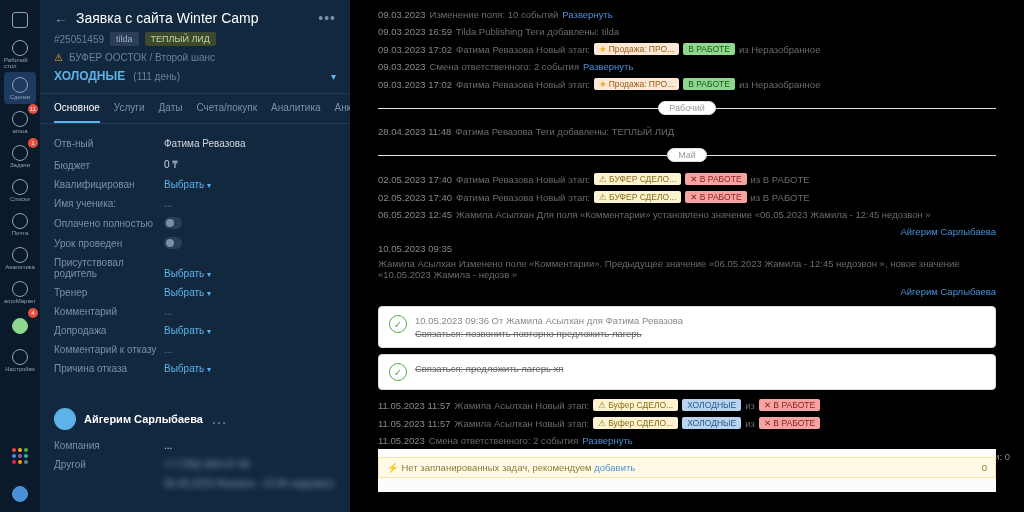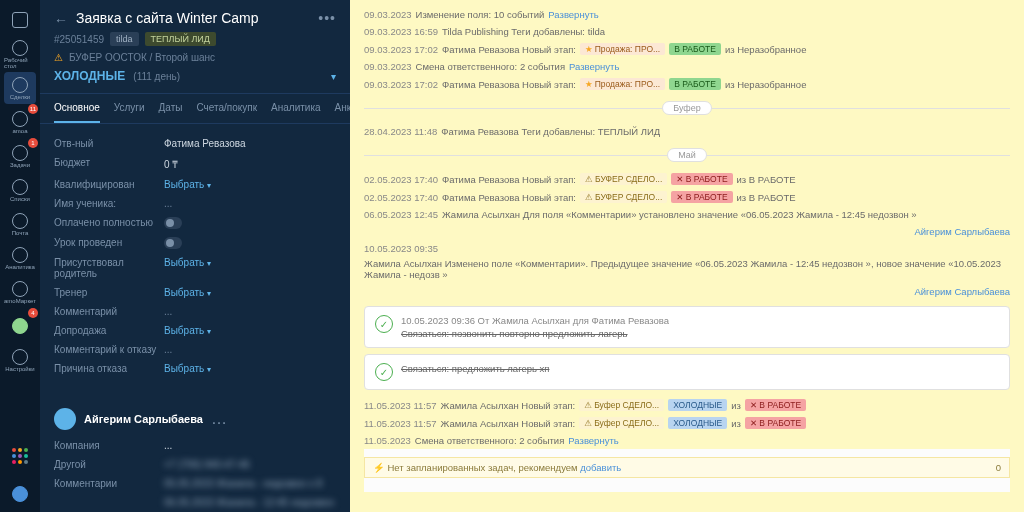--- a/index.html
+++ b/index.html
@@ -28,32 +28,32 @@
 .p-status{display:flex;align-items:center;gap:6px;margin-bottom:6px;font-size:10px;color:#6b8099}
 .warn{color:#f5a623}
 .p-stage{display:flex;align-items:center;gap:8px}
 .p-stage-name{color:#5db3e8;font-size:12px;font-weight:600}
 .p-stage-days{color:#6b8099;font-size:10px}
 .p-stage-arrow{color:#5db3e8;margin-left:auto;font-size:10px}
 .p-tabs{display:flex;gap:14px;padding:0 14px;border-bottom:1px solid #1e3a5f;font-size:10px}
 .p-tab{color:#7a90a8;padding:8px 0;cursor:pointer;white-space:nowrap}
 .p-tab.active{color:#fff;border-bottom:2px solid #5db3e8}
 .p-body{padding:10px 14px}
-.p-row{display:flex;padding:4px 0;font-size:10px;align-items:flex-start}
+.p-row{display:flex;padding:4px 0;font-size:10px;align-items:flex-end}
 .p-label{width:110px;color:#7a90a8}
 .p-value{color:#cdd7e0;flex:1}
 .p-value.link{color:#5db3e8;cursor:pointer}
 .p-value.dot{color:#6b8099}
 .p-toggle{width:18px;height:12px;background:#2a3f57;border-radius:6px;position:relative}
 .p-toggle::after{content:"";width:8px;height:8px;background:#7a90a8;border-radius:50%;position:absolute;top:2px;left:2px}
 .p-section{display:flex;align-items:center;gap:8px;padding:10px 0 6px;margin-top:10px}
 .p-avatar{width:22px;height:22px;border-radius:50%;background:#5db3e8}
 .p-section-name{color:#fff;font-size:11px;font-weight:600}
 .p-blur{filter:blur(3px);color:#8fa3b8}
-.main{flex:1;background:#fef9c3;overflow-y:auto;padding:6px 14px 0;position:relative}
+.main{flex:1;background:#000000;overflow-y:auto;padding:6px 28px 0;position:relative}
 .evt{font-size:9.5px;color:#6b6b6b;padding:3px 0;display:flex;align-items:center;gap:4px;flex-wrap:wrap}
 .evt .ts{color:#888}
 .evt .link{color:#4a90d9;cursor:pointer}
 .chip{font-size:8.5px;padding:1px 5px;border-radius:2px;display:inline-flex;align-items:center;gap:2px}
 .chip.yellow{background:#fdf3d0;color:#8a6d1a}
 .chip.orange{background:#fce8d4;color:#9a5a1a}
 .chip.green{background:#8fd68f;color:#1a5a1a}
 .chip.red{background:#f5a3a3;color:#8a1a1a}
 .chip.blue{background:#b8d4f0;color:#2a5a8a}
 .star{color:#f5a623}
@@ -231,43 +231,39 @@
     <div id="contact-rows">
         <div class="p-row">
           <span class="p-label">Компания</span>
           <span class="p-value">...</span>
         </div>
         <div class="p-row">
           <span class="p-label">Другой</span>
           <span class="p-value p-blur">+7 (706) 940-47-46</span>
         </div>
         <div class="p-row">
-          <span class="p-label">Комментарии</span>
-          <span class="p-value p-blur">05.05.2023 Жанила - недозвон х 8</span>
-        </div>
-        <div class="p-row">
           <span class="p-label"></span>
           <span class="p-value p-blur">06.05.2023 Жанила - 12:45 недозвон</span>
         </div>
       </div>
 
   </div>
 
 </div>
 
 <div class="main">
   <div id="tl-top">
       <div class="evt"><span class="ts">09.03.2023</span> Изменение поля: 10 событий <span class="link">Развернуть</span></div>
       <div class="evt"><span class="ts">09.03.2023 16:59</span> Tilda Publishing Теги добавлены: tilda </div>
       <div class="evt"><span class="ts">09.03.2023 17:02</span> Фатима Ревазова Новый этап: <span class="chip orange"><span class="star">★</span> Продажа: ПРО...</span> <span class="chip green">В РАБОТЕ</span> <span>из Неразобранное</span> </div>
       <div class="evt"><span class="ts">09.03.2023</span> Смена ответственного: 2 события <span class="link">Развернуть</span></div>
       <div class="evt"><span class="ts">09.03.2023 17:02</span> Фатима Ревазова Новый этап: <span class="chip orange"><span class="star">★</span> Продажа: ПРО...</span> <span class="chip green">В РАБОТЕ</span> <span>из Неразобранное</span> </div>
     </div>
   <div class="divider">
-      <span class="div-label">Буфер</span>
+      <span class="div-label">Рабочий</span>
     </div>
   <div id="tl-apr">
       <div class="evt"><span class="ts">28.04.2023 11:48</span> Фатима Ревазова Теги добавлены: ТЕПЛЫЙ ЛИД </div>
     </div>
   <div class="divider">
       <span class="div-label">Май</span>
     </div>
   <div id="tl-may-top">
       <div class="evt"><span class="ts">02.05.2023 17:40</span> Фатима Ревазова Новый этап: <span class="chip yellow">⚠ БУФЕР СДЕЛО...</span> <span class="chip red">✕ В РАБОТЕ</span> <span>из В РАБОТЕ</span> </div>
       <div class="evt"><span class="ts">02.05.2023 17:40</span> Фатима Ревазова Новый этап: <span class="chip yellow">⚠ БУФЕР СДЕЛО...</span> <span class="chip red">✕ В РАБОТЕ</span> <span>из В РАБОТЕ</span> </div>

